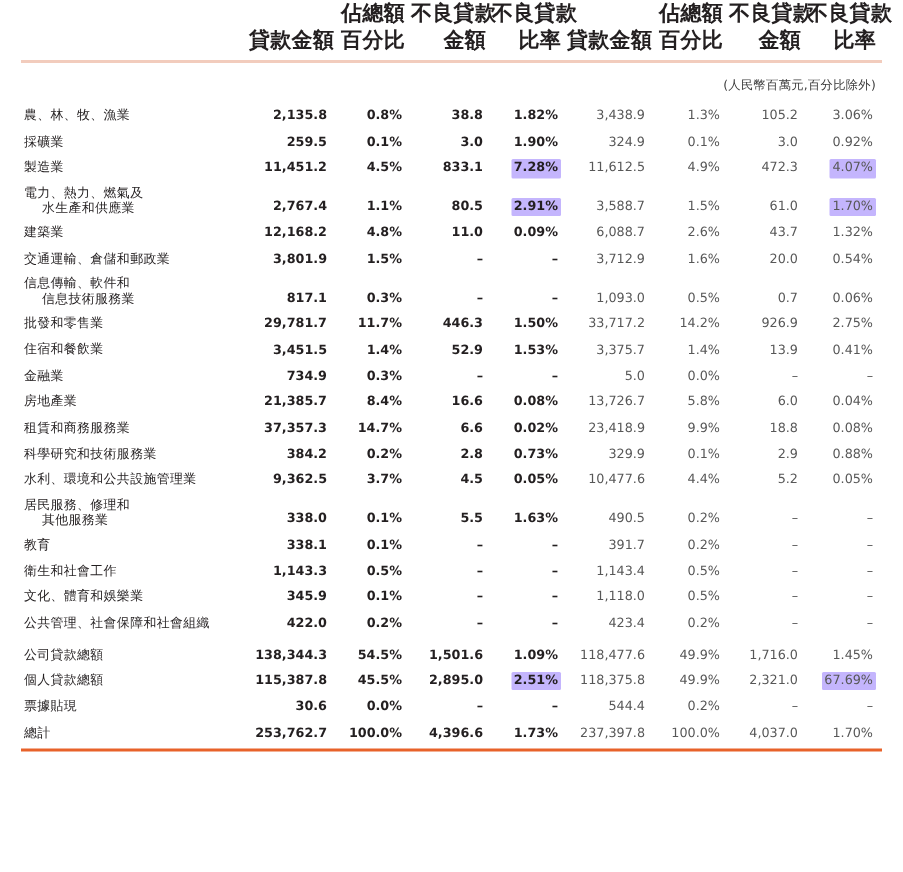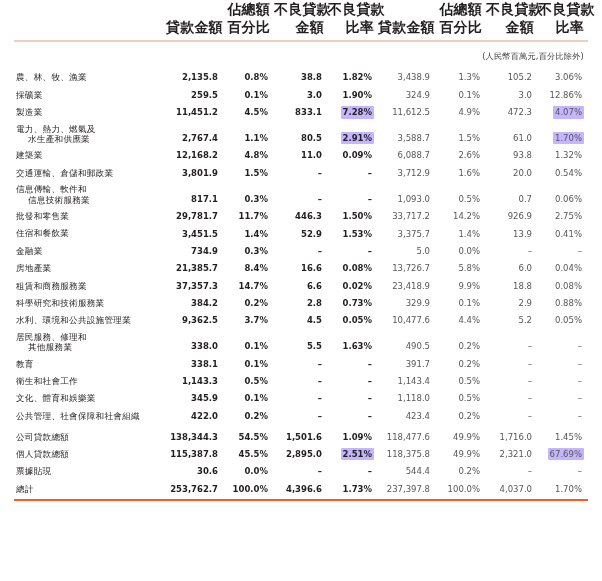--- a/index.html
+++ b/index.html
@@ -173,21 +173,21 @@
         </tr>
         <tr>
           <td class="label"><span>採礦業</span></td>
           <td class="num blk-l"><span class="cell">259.5</span></td>
           <td class="num blk-l"><span class="cell">0.1%</span></td>
           <td class="num blk-l"><span class="cell">3.0</span></td>
           <td class="num blk-l"><span class="cell">1.90%</span></td>
           <td class="num blk-r"><span class="cell">324.9</span></td>
           <td class="num blk-r"><span class="cell">0.1%</span></td>
           <td class="num blk-r"><span class="cell">3.0</span></td>
-          <td class="num blk-r"><span class="cell">12.86%</span></td>
+          <td class="num blk-r"><span class="cell">0.92%</span></td>
         </tr>
         <tr>
           <td class="label"><span>製造業</span></td>
           <td class="num blk-l"><span class="cell">11,451.2</span></td>
           <td class="num blk-l"><span class="cell">4.5%</span></td>
           <td class="num blk-l"><span class="cell">833.1</span></td>
           <td class="num blk-l"><span class="cell hot">7.28%</span></td>
           <td class="num blk-r"><span class="cell">11,612.5</span></td>
           <td class="num blk-r"><span class="cell">4.9%</span></td>
           <td class="num blk-r"><span class="cell">472.3</span></td>
@@ -205,21 +205,21 @@
           <td class="num blk-r" style="vertical-align: bottom;"><span class="cell hot">1.70%</span></td>
         </tr>
         <tr>
           <td class="label"><span>建築業</span></td>
           <td class="num blk-l"><span class="cell">12,168.2</span></td>
           <td class="num blk-l"><span class="cell">4.8%</span></td>
           <td class="num blk-l"><span class="cell">11.0</span></td>
           <td class="num blk-l"><span class="cell">0.09%</span></td>
           <td class="num blk-r"><span class="cell">6,088.7</span></td>
           <td class="num blk-r"><span class="cell">2.6%</span></td>
-          <td class="num blk-r"><span class="cell">93.8</span></td>
+          <td class="num blk-r"><span class="cell">43.7</span></td>
           <td class="num blk-r"><span class="cell">1.32%</span></td>
         </tr>
         <tr>
           <td class="label"><span>交通運輸、倉儲和郵政業</span></td>
           <td class="num blk-l"><span class="cell">3,801.9</span></td>
           <td class="num blk-l"><span class="cell">1.5%</span></td>
           <td class="num blk-l"><span class="cell dash">–</span></td>
           <td class="num blk-l"><span class="cell dash">–</span></td>
           <td class="num blk-r"><span class="cell">3,712.9</span></td>
           <td class="num blk-r"><span class="cell">1.6%</span></td>

